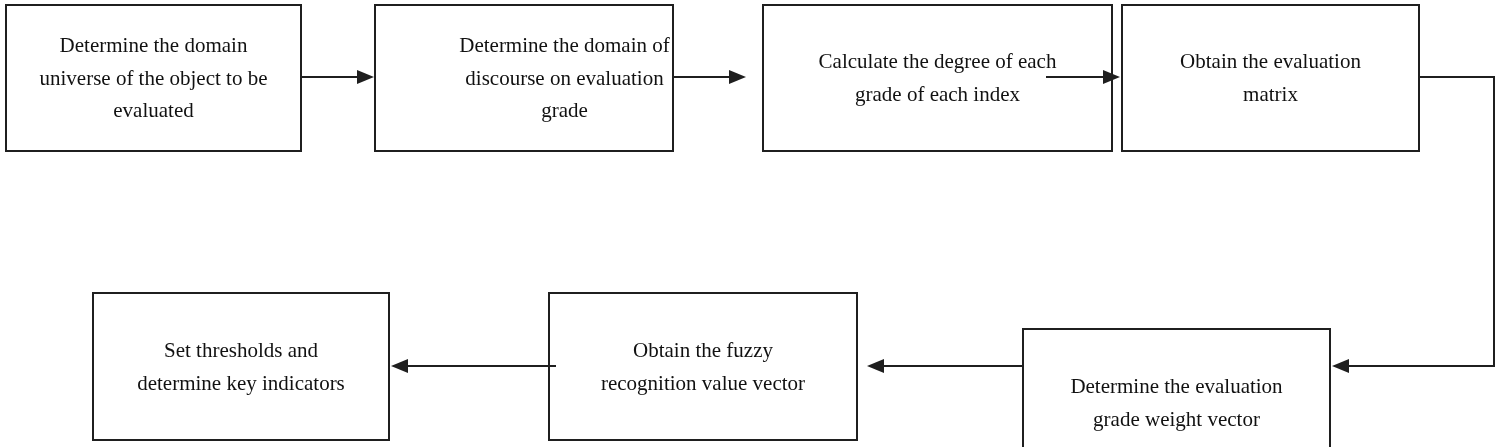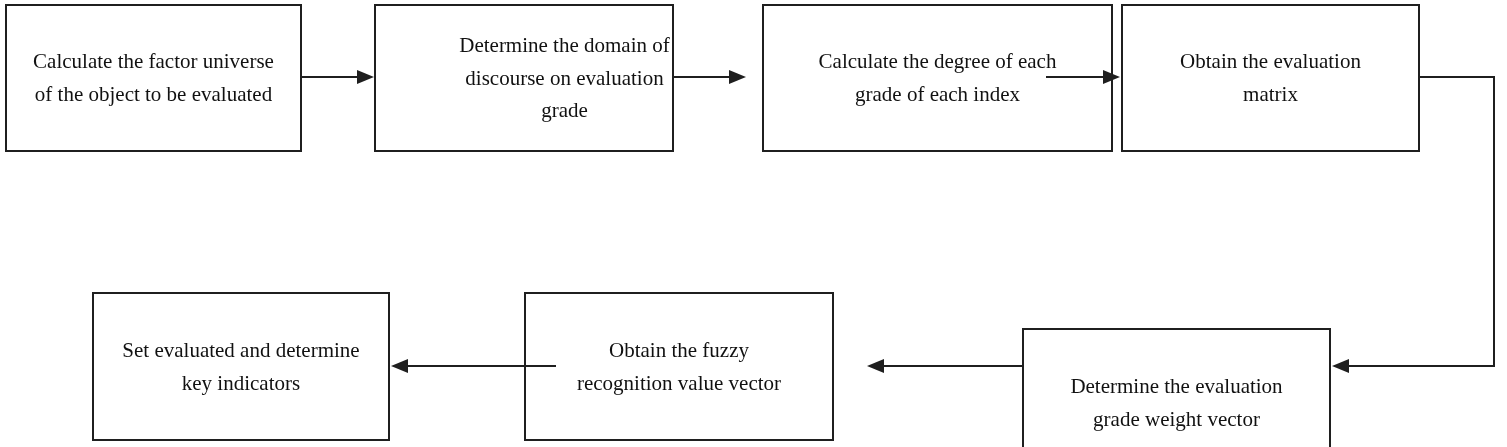--- a/index.html
+++ b/index.html
@@ -36,45 +36,45 @@
     left: 0;
     width: 1507px;
     height: 447px;
     pointer-events: none;
   }
 </style>
 </head>
 <body>
 
 <div class="flow-box" style="left:5px; top:4px; width:297px; height:148px;">
-  <span class="label" style="max-width:245px;">Calculate the factor universe of the object to be evaluated</span>
+  <span class="label" style="max-width:245px;">Determine the domain universe of the object to be evaluated</span>
 </div>
 
 <div class="flow-box" style="left:374px; top:4px; width:300px; height:148px;justify-content:flex-end;">
   <span class="label" style="max-width:215px;">Determine the domain of discourse on evaluation grade</span>
 </div>
 
 <div class="flow-box" style="left:747px; top:4px; width:351px; height:148px;margin-left:15px;">
   <span class="label" style="max-width:250px;">Calculate the degree of each grade of each index</span>
 </div>
 
 <div class="flow-box" style="left:1121px; top:4px; width:299px; height:148px;">
   <span class="label" style="max-width:215px;">Obtain the evaluation matrix</span>
 </div>
 
 <div class="flow-box" style="left:1022px; top:292px; width:309px; height:149px;margin-top:36px;">
   <span class="label" style="max-width:222px;">Determine the evaluation grade weight vector</span>
 </div>
 
-<div class="flow-box" style="left:524px; top:292px; width:310px; height:149px;">
+<div class="flow-box" style="left:548px; top:292px; width:310px; height:149px;">
   <span class="label" style="max-width:240px;">Obtain the fuzzy recognition value vector</span>
 </div>
 
 <div class="flow-box" style="left:92px; top:292px; width:298px; height:149px;">
-  <span class="label" style="max-width:240px;">Set evaluated and determine key indicators</span>
+  <span class="label" style="max-width:240px;">Set thresholds and determine key indicators</span>
 </div>
 
 <svg class="connector-layer" width="1507" height="447" viewBox="0 0 1507 447">
 
   <g>
     <line x1="302" y1="77" x2="359" y2="77" stroke="#1f1f1f" stroke-width="2"></line>
     <polygon points="374,77 357,70 357,84" fill="#1f1f1f"></polygon>
   </g>
 
   <g>

